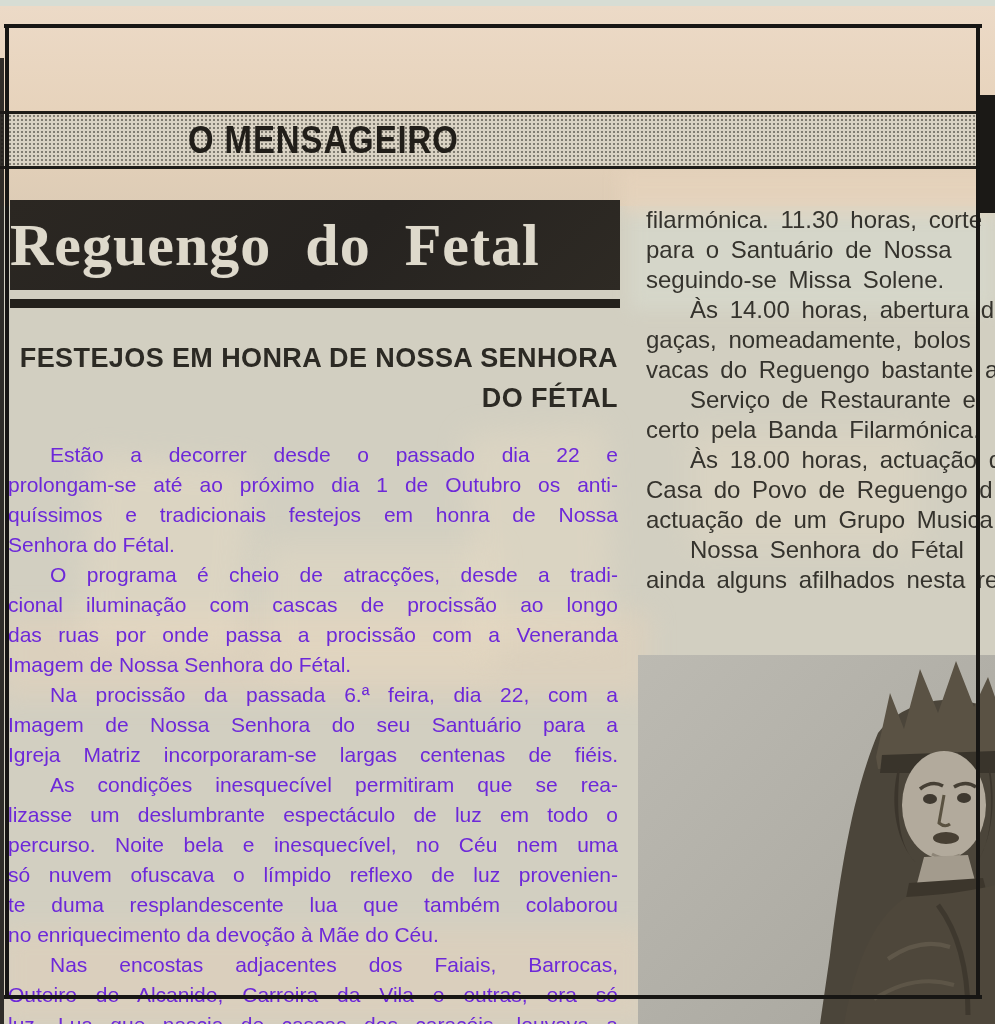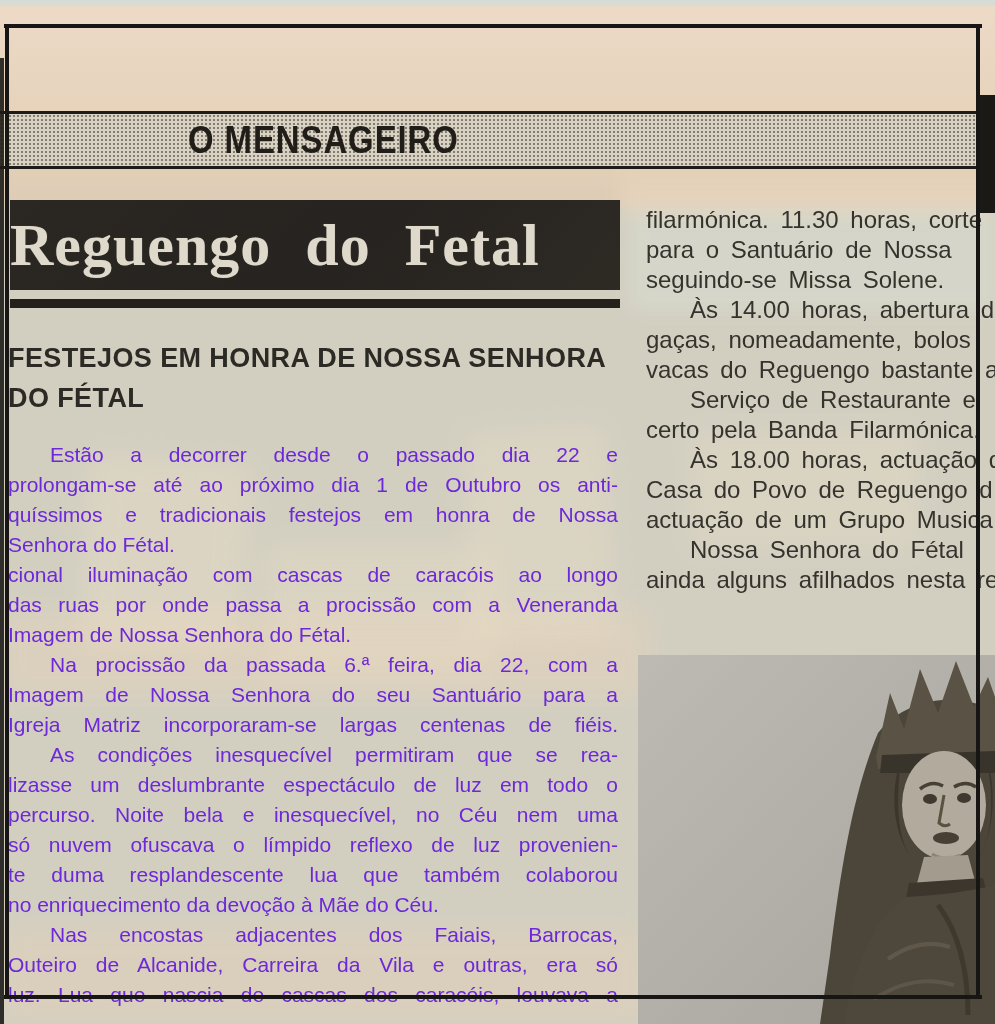--- a/index.html
+++ b/index.html
@@ -52,21 +52,21 @@
     display:flex;align-items:center;
   }
   .headline-text{
     font-family:"Liberation Serif",serif;font-weight:bold;font-size:60px;
     color:#ded9cb;word-spacing:18px;letter-spacing:1px;white-space:nowrap;
     text-shadow:0 0 1px rgba(255,255,255,.25);
   }
   .headline-rule{position:absolute;left:10px;top:299px;width:610px;height:9px;background:#24211c;z-index:2;}
   
   .left-col{position:absolute;left:8px;top:338px;width:610px;z-index:1;}
-  .art-heading{font-weight:bold;font-size:27px;line-height:40px;text-align:left;
+  .art-heading{font-weight:bold;font-size:27px;line-height:40px;text-align:right;
     letter-spacing:.4px;color:#2c2a24;}
   .left-body{margin-top:22px;}
   .ln{
     height:30px;line-height:30px;font-size:21px;color:#6d28d9;
     white-space:nowrap;overflow:visible;
     text-align:justify;text-align-last:justify;
   }
   .in{text-indent:42px;}
   .end{text-align-last:left;}
   .right-col{position:absolute;left:646px;top:205px;width:400px;z-index:1;}
@@ -104,21 +104,22 @@
   <div class="left-col">
     <div class="art-heading">
       <div>FESTEJOS EM HONRA DE NOSSA SENHORA</div>
       <div>DO FÉTAL</div>
     </div>
     <div class="left-body">
       <div class="ln in">Estão a decorrer desde o passado dia 22 e</div>
       <div class="ln">prolongam-se até ao próximo dia 1 de Outubro os anti-</div>
       <div class="ln">quíssimos e tradicionais festejos em honra de Nossa</div>
       <div class="ln end">Senhora do Fétal.</div>
-      <div class="ln">cional iluminação com cascas de caracóis ao longo</div>
+      <div class="ln in">O programa é cheio de atracções, desde a tradi-</div>
+      <div class="ln">cional iluminação com cascas de procissão ao longo</div>
       <div class="ln">das ruas por onde passa a procissão com a Veneranda</div>
       <div class="ln end">Imagem de Nossa Senhora do Fétal.</div>
       <div class="ln in">Na procissão da passada 6.ª feira, dia 22, com a</div>
       <div class="ln">Imagem de Nossa Senhora do seu Santuário para a</div>
       <div class="ln">Igreja Matriz incorporaram-se largas centenas de fiéis.</div>
       <div class="ln in">As condições inesquecível permitiram que se rea-</div>
       <div class="ln">lizasse um deslumbrante espectáculo de luz em todo o</div>
       <div class="ln">percurso. Noite bela e inesquecível, no Céu nem uma</div>
       <div class="ln">só nuvem ofuscava o límpido reflexo de luz provenien-</div>
       <div class="ln">te duma resplandescente lua que também colaborou</div>

